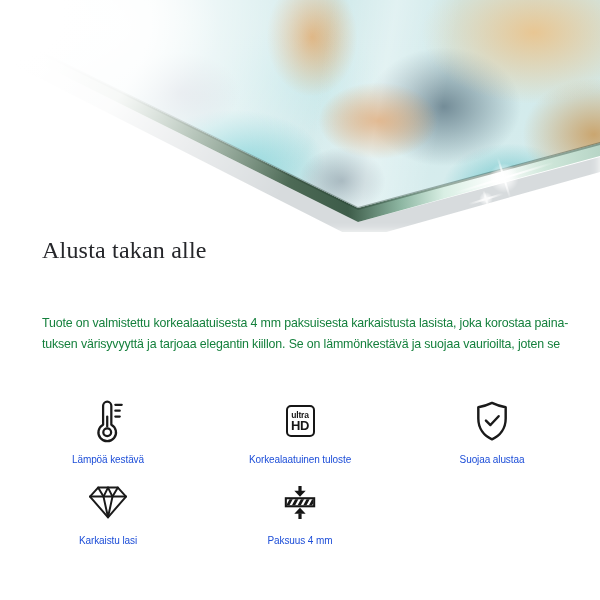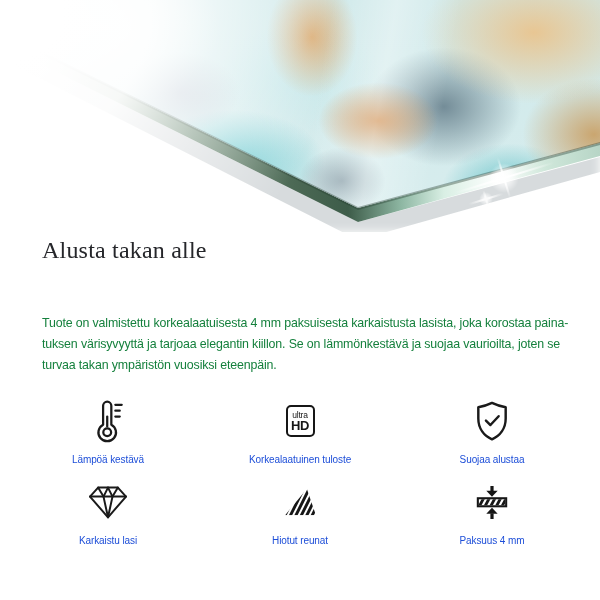--- a/index.html
+++ b/index.html
@@ -78,21 +78,21 @@
     position:absolute;left:12px;right:12px;top:396px;
     display:grid;grid-template-columns:repeat(3,1fr);row-gap:12px;
   }
   .cell{display:flex;flex-direction:column;align-items:center;}
   .icon-box{height:50px;display:flex;align-items:center;justify-content:center;}
   .cell .label{margin-top:8px;font-size:10px;color:#1d4ed8;letter-spacing:-.1px;}
   .uhd-box{
     width:25px;height:28px;border:2.5px solid #161616;border-radius:5px;
     display:flex;flex-direction:column;align-items:center;justify-content:center;color:#161616;
   }
-  .uhd-box .uhd-top{font-size:8.5px;font-weight:400;line-height:9px;margin-top:1px;letter-spacing:-.2px;}
+  .uhd-box .uhd-top{font-size:8.5px;font-weight:700;line-height:9px;margin-top:1px;letter-spacing:-.2px;}
   .uhd-box .uhd-bottom{font-size:13px;font-weight:700;line-height:12px;letter-spacing:-.3px;}
   svg{display:block;}
 </style>
 </head>
 <body>
 
 <div class="hero">
   <div class="panel-shadow"></div>
   <div class="glass-edge"></div>
   <div class="glass-panel"></div>
@@ -110,21 +110,20 @@
   </div>
 </div>
 
 <div class="heading">
   <div>Alusta takan alle</div>
 </div>
 
 <div class="body-text">
   <div>Tuote on valmistettu korkealaatuisesta 4 mm paksuisesta karkaistusta lasista, joka korostaa paina-</div>
   <div>tuksen värisyvyyttä ja tarjoaa elegantin kiillon. Se on lämmönkestävä ja suojaa vaurioilta, joten se</div>
-  <div>turvaa takan ympäristön vuosiksi eteenpäin.</div>
 </div>
 
 <div class="features">
 
   <div class="cell">
     <div class="icon-box">
       <svg width="30" height="45" viewBox="0 0 30 46" fill="none" stroke="#1a1a1a" stroke-width="2.3" stroke-linecap="round" stroke-linejoin="round">
         <path d="M10 7 a4.2 4.2 0 0 1 8.4 0 v19.2 a9 9 0 1 1 -8.4 0 Z"></path>
         <circle cx="14.2" cy="34" r="4"></circle>
         <line x1="14.2" y1="18" x2="14.2" y2="28"></line>
@@ -163,40 +162,20 @@
         <path d="M3 14 H43"></path>
         <path d="M12 4 L18 14 L23 37"></path>
         <path d="M34 4 L28 14 L23 37"></path>
         <path d="M23 4 L18 14"></path>
         <path d="M23 4 L28 14"></path>
       </svg>
     </div>
     <div class="label">Karkaistu lasi</div>
   </div>
 
-  <div class="cell">
-    <div class="icon-box">
-      <svg width="33" height="29" viewBox="0 0 36 32">
-        <defs>
-          <clipPath id="triClip">
-              <polygon points="1,30 35,30 25,1"></polygon>
-            </clipPath>
-        </defs>
-        <g clip-path="url(#triClip)" stroke="#161616" stroke-width="3.2">
-          <line x1="0" y1="32" x2="16" y2="0"></line>
-          <line x1="6" y1="32" x2="22" y2="0"></line>
-          <line x1="12" y1="32" x2="28" y2="0"></line>
-          <line x1="18" y1="32" x2="34" y2="0"></line>
-          <line x1="24" y1="32" x2="40" y2="0"></line>
-          <line x1="30" y1="32" x2="46" y2="0"></line>
-        </g>
-      </svg>
-    </div>
-    <div class="label">Hiotut reunat</div>
-  </div>
 
   <div class="cell">
     <div class="icon-box">
       <svg width="34" height="37" viewBox="0 0 36 38">
         <defs>
           <clipPath id="barClip">
               <rect x="4.2" y="15.6" width="27.6" height="6.3"></rect>
             </clipPath>
         </defs>
         <line x1="18" y1="1.5" x2="18" y2="7" stroke="#161616" stroke-width="3.4"></line>

